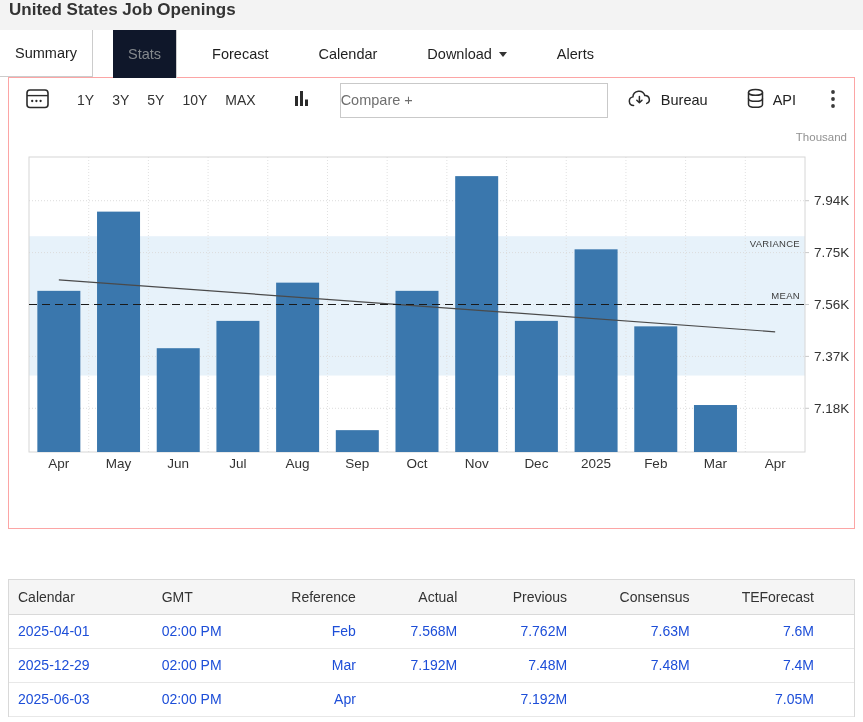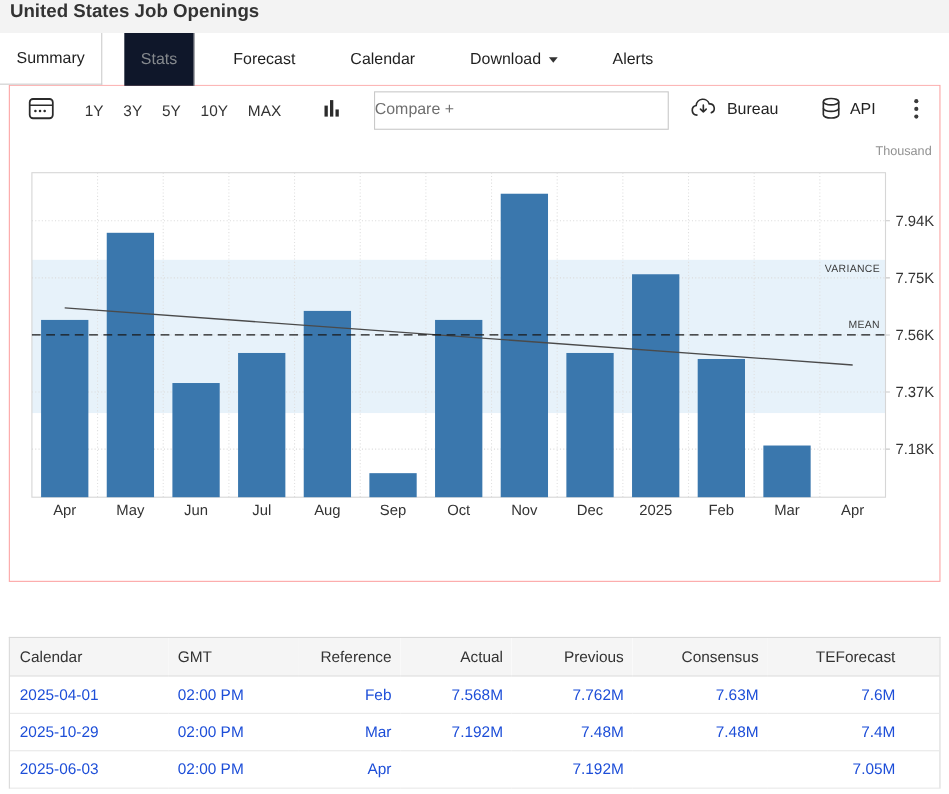--- a/index.html
+++ b/index.html
@@ -244,21 +244,21 @@
       <tr>
         <td class="al">2025-04-01</td>
         <td class="al">02:00 PM</td>
         <td class="ar">Feb</td>
         <td class="ar">7.568M</td>
         <td class="ar">7.762M</td>
         <td class="ar">7.63M</td>
         <td class="ar last">7.6M</td>
       </tr>
       <tr>
-        <td class="al">2025-10-29</td>
+        <td class="al">2025-12-29</td>
         <td class="al">02:00 PM</td>
         <td class="ar">Mar</td>
         <td class="ar">7.192M</td>
         <td class="ar">7.48M</td>
         <td class="ar">7.48M</td>
         <td class="ar last">7.4M</td>
       </tr>
       <tr>
         <td class="al">2025-06-03</td>
         <td class="al">02:00 PM</td>

